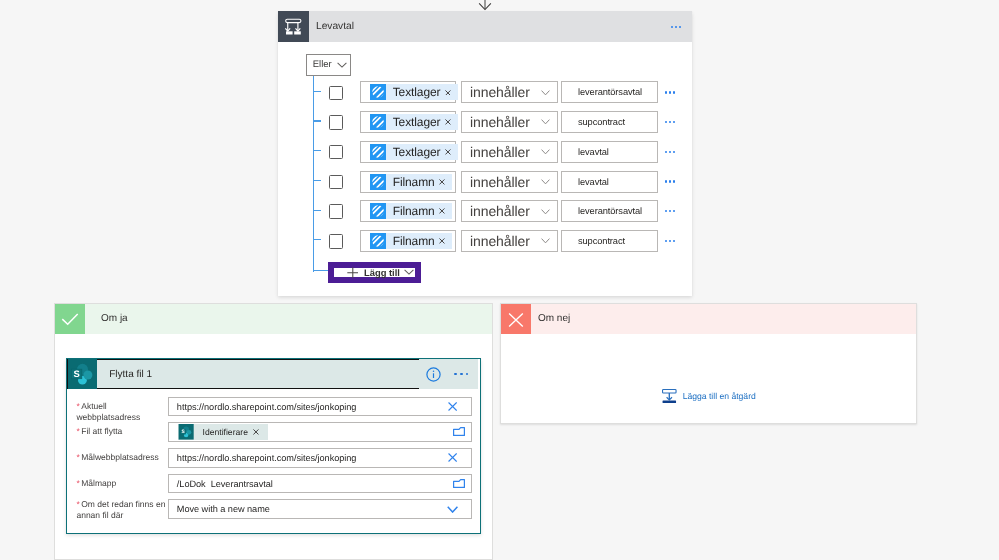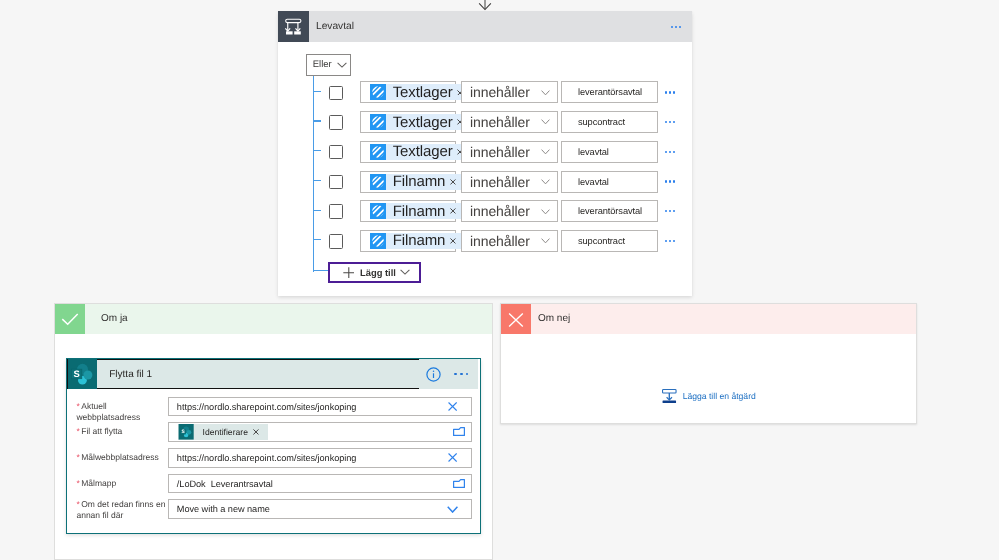--- a/index.html
+++ b/index.html
@@ -31,35 +31,35 @@
   #vline{position:absolute;left:31.2px;top:33.6px;width:1.05px;height:196px;background:#4a9ce6;}
 
   .row{position:absolute;left:0;width:414px;height:22px;}
   .row .tick{position:absolute;left:31.2px;top:9.3px;width:8.3px;height:1.05px;background:#4a9ce6;}
   .row .cb{position:absolute;left:47px;top:4.2px;width:14.2px;height:14.4px;border:1.25px solid #5a5a5a;
            box-sizing:border-box;border-radius:1.5px;background:#fff;}
   .row .token-field{position:absolute;left:78px;top:0;width:96px;height:22px;background:#fff;
            border:1px solid #b9b7b5;box-sizing:border-box;display:flex;align-items:center;}
   .tokchip{display:flex;align-items:center;background:#deedfb;height:16px;margin-left:8.5px;}
   .tokchip .ic{width:16px;height:16px;flex:0 0 16px;display:block;}
-  .tokchip .tx{font-size:15px;color:#201f1e;margin:0 0 0 7.2px;letter-spacing:-0.1px;}
+  .tokchip .tx{font-size:12px;color:#201f1e;margin:0 0 0 7.2px;letter-spacing:-0.1px;}
   .tokchip .xx{margin:0 7.4px 0 4.3px;line-height:0;display:flex;align-items:center;}
   .row .op-field{position:absolute;left:179px;top:0;width:97px;height:22px;background:#fff;
            border:1px solid #b9b7b5;box-sizing:border-box;display:flex;align-items:center;
            justify-content:space-between;}
   .row .op-field .tx{font-size:14px;color:#44413f;margin-left:8px;letter-spacing:-0.1px;}
   .row .op-field .chev{margin-right:7.5px;}
   .row .val-field{position:absolute;left:279px;top:0;width:97px;height:22px;background:#fff;
            border:1px solid #b9b7b5;box-sizing:border-box;display:flex;align-items:center;}
   .row .val-field .tx{font-size:9.3px;color:#282624;margin-left:16px;letter-spacing:-0.1px;}
   .row .rowmore{position:absolute;left:382.7px;top:0;width:32px;height:22px;
            display:flex;align-items:center;}
 
   #add-btn{position:absolute;left:45.6px;top:219.7px;width:93px;height:21px;background:#fff;
-           border:2px solid #4c1d95;box-sizing:border-box;display:flex;align-items:center;}
+           border:6px solid #4c1d95;box-sizing:border-box;display:flex;align-items:center;}
   #add-btn .plus{margin-left:13.1px;}
   #add-btn .tx{font-size:9.4px;color:#323130;font-weight:bold;margin-left:5.7px;}
   #add-btn .chev{margin-left:3.9px;}
   #add-tick{position:absolute;left:31.2px;top:227.4px;width:14.4px;height:1.05px;background:#4a9ce6;}
 
   
   #yes-panel{left:54px;top:303.2px;width:439px;height:257px;background:#fff;
              border:1px solid #dededd;box-sizing:border-box;}
   #yes-head{position:absolute;left:0;top:0;width:437px;height:30px;background:#eaf6ec;}
   #yes-badge{position:absolute;left:0;top:0;width:30px;height:30px;background:#81d68f;}

